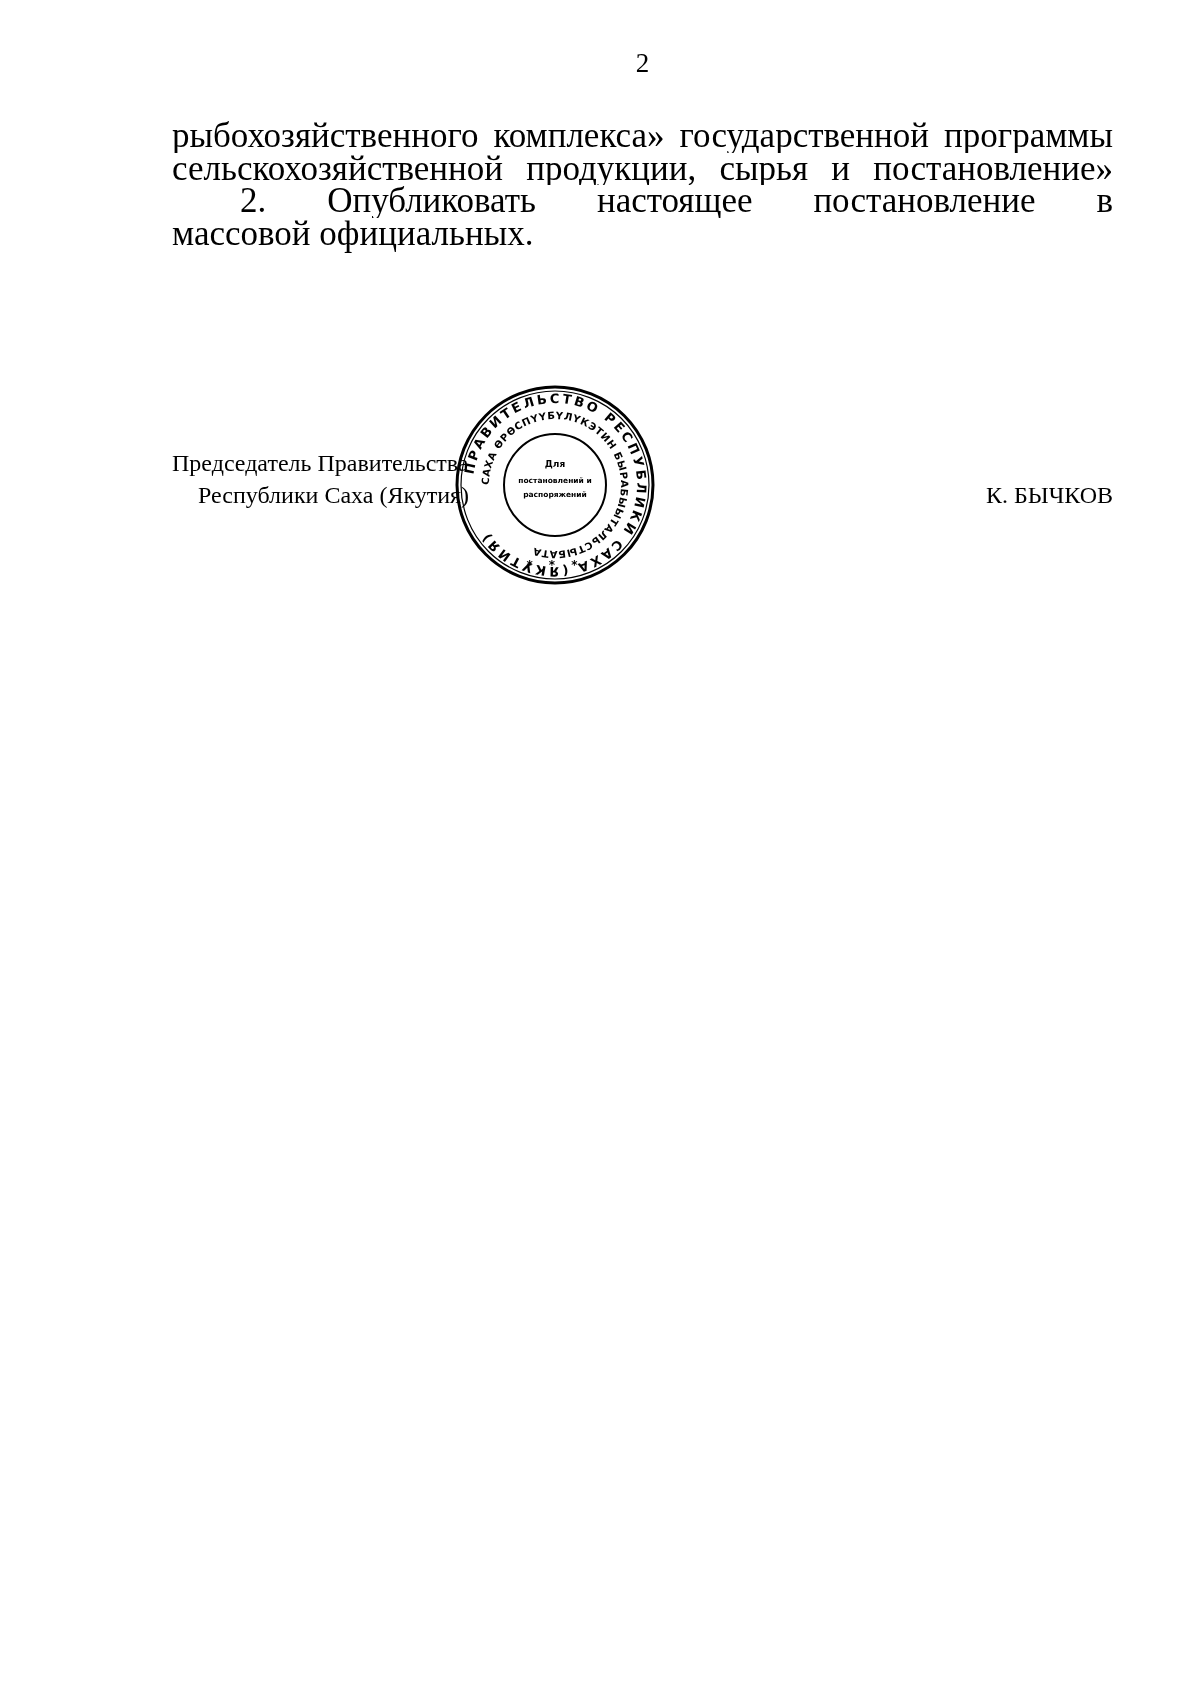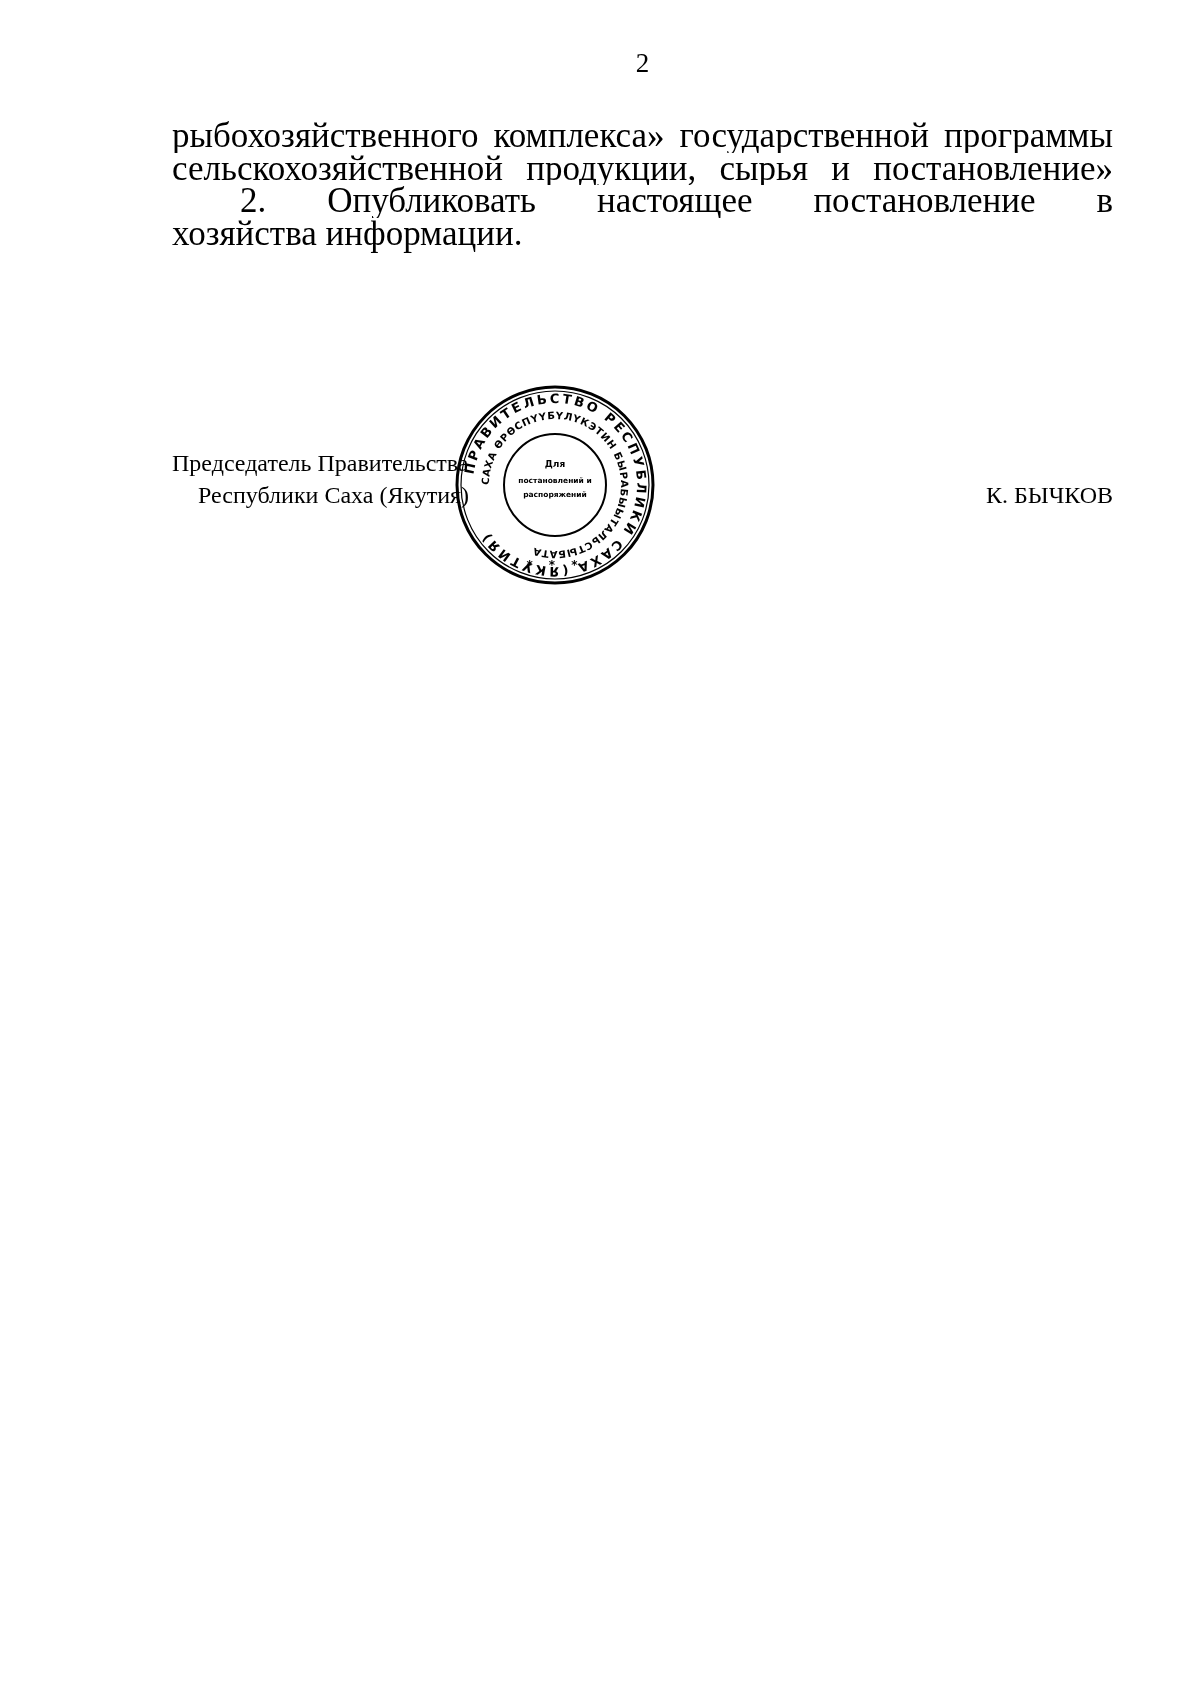--- a/index.html
+++ b/index.html
@@ -83,21 +83,21 @@
   </style>
 </head>
 <body>
 
 <div class="page-number">2</div>
 
 <div class="body-text">
   <div class="line justify">рыбохозяйственного комплекса» государственной программы Республики</div>
   <div class="line justify">сельскохозяйственной продукции, сырья и постановление» согласно</div>
   <div class="line justify indent">2. Опубликовать настоящее постановление в официальных средствах</div>
-  <div class="line">хозяйства информации.</div>
+  <div class="line">массовой официальных.</div>
 </div>
 
 <div class="signature">
   <div class="sig-line">Председатель Правительства</div>
   <div class="sig-line second">Республики Саха (Якутия)</div>
   <div class="signer">К. БЫЧКОВ</div>
 </div>
 
 <div class="stamp">
   <svg viewBox="0 0 202 200" xmlns="http://www.w3.org/2000/svg">

